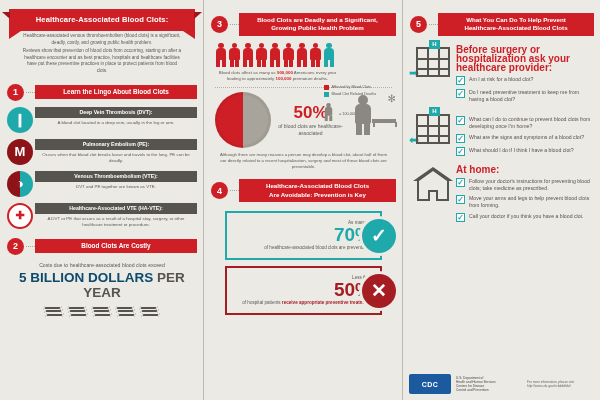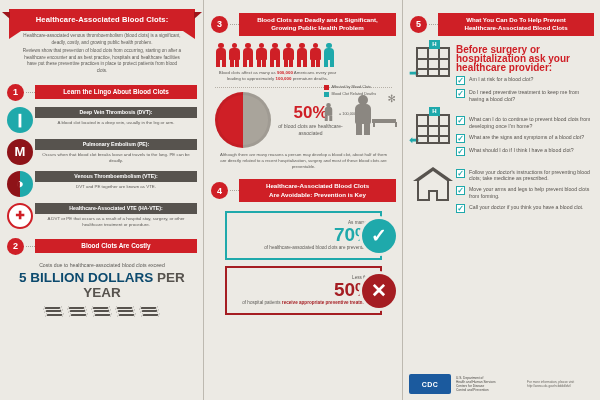--- a/index.html
+++ b/index.html
@@ -525,20 +525,21 @@
     <div class="rblock">
       <div class="ricon">
         <div class="house">
           <span class="roof"></span>
             <span class="roofin"></span>
             <span class="wall"></span>
             <span class="door"></span>
         </div>
       </div>
       <div class="rbody">
+        <div class="r-title">At home:</div>
         <div class="check-row">
           <span class="cbox">✓</span>
           <span class="ctxt">Follow your doctor's instructions for preventing blood clots; take medicine as prescribed.</span>
         </div>
         <div class="check-row">
           <span class="cbox">✓</span>
           <span class="ctxt">Move your arms and legs to help prevent blood clots from forming.</span>
         </div>
         <div class="check-row">
           <span class="cbox">✓</span>

